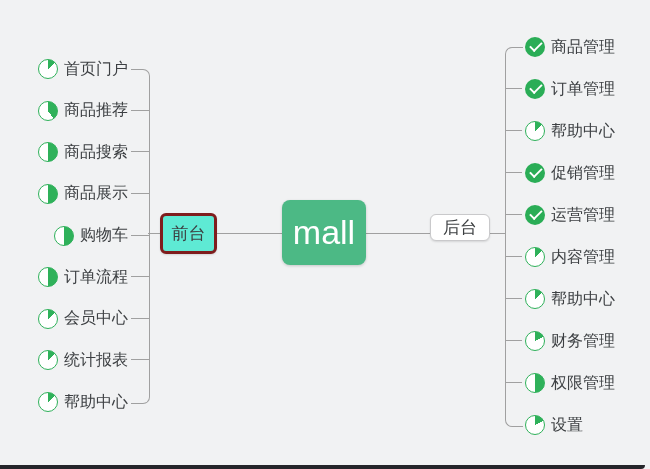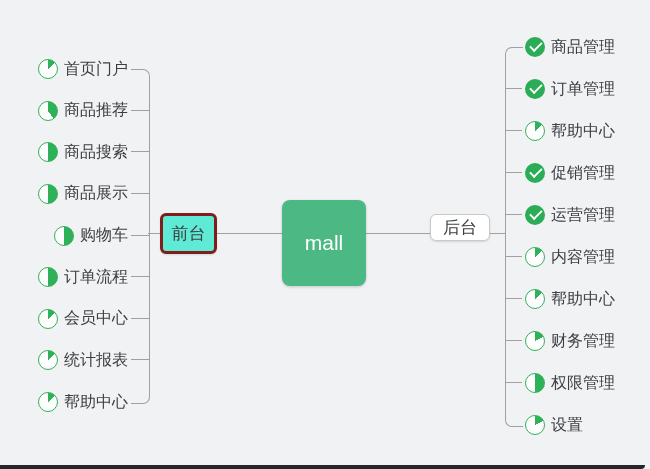--- a/index.html
+++ b/index.html
@@ -53,23 +53,23 @@
     font-size: 17px; color: #3c3f41;
     box-shadow: 0 1px 2px rgba(0,0,0,0.12);
   }
   #back-node {
     left: 430px; top: 214px; width: 60px; height: 27px;
     background: #ffffff; border: 1px solid #c9c9cb; border-radius: 6px;
     font-size: 17px; color: #3c3f41;
     box-shadow: 0 1px 2px rgba(0,0,0,0.12);
   }
   #root-node {
-    left: 282px; top: 200px; width: 84px; height: 86px;
+    left: 282px; top: 200px; width: 84px; height: 65px;
     border-radius: 8px;
-    font-size: 21px;
+    font-size: 34px;
     box-shadow: 0 1px 3px rgba(0,0,0,0.18);
   }
 
   
   .topic-row {
     position: absolute;
     display: flex; align-items: center; gap: 6px;
     height: 22px;
     white-space: nowrap;
   }

